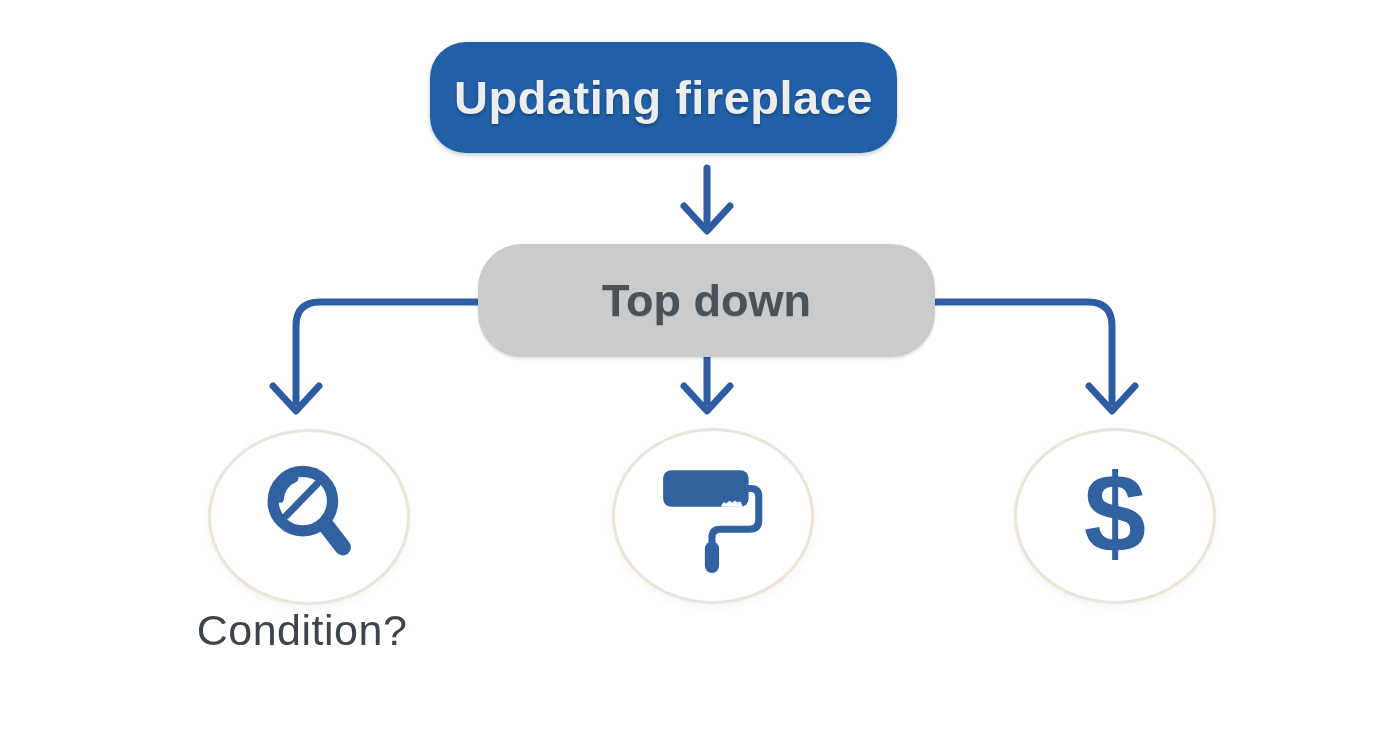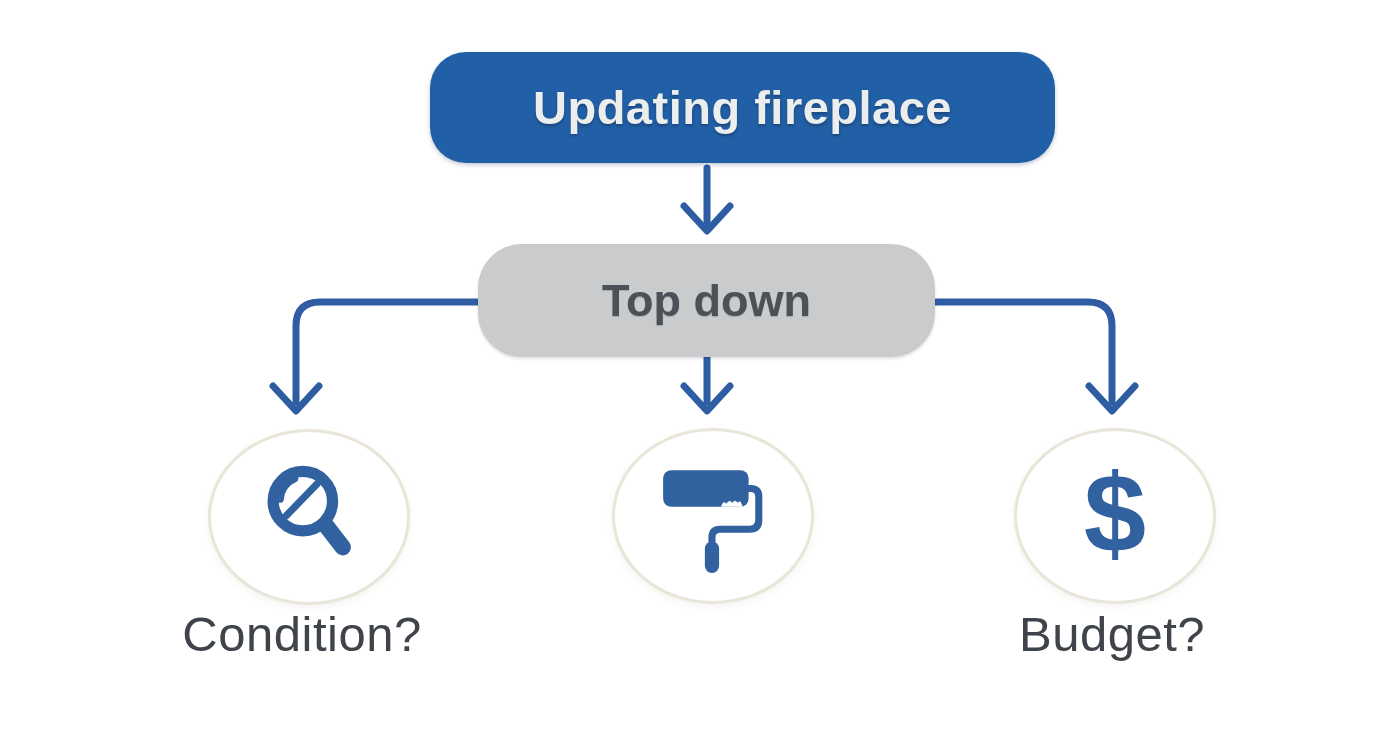--- a/index.html
+++ b/index.html
@@ -29,22 +29,22 @@
     stroke-linejoin: round;
   }
   .node {
     position: absolute;
     display: flex;
     align-items: center;
     justify-content: center;
     box-sizing: border-box;
   }
   .root-box {
-    left: 430px; top: 52px;
-    width: 625px; height: 111px;
+    left: 430px; top: 42px;
+    width: 467px; height: 111px;
     background: var(--root-bg, #2160a6);
     border-radius: 36px;
     box-shadow: 0 2px 4px rgba(20,40,70,0.25);
   }
   .root-box span {
     color: var(--root-text, #eceded);
     font-size: 47px;
     font-weight: bold;
     letter-spacing: 0.5px;
     text-shadow: 0 2px 3px rgba(15,35,70,0.45);
@@ -85,21 +85,21 @@
     font-weight: bold;
     line-height: 1;
     transform: translateY(-2px);
   }
   .leaf-label {
     position: absolute;
     width: 320px;
     top: 606px;
     text-align: center;
     color: var(--label-text, #3f444a);
-    font-size: 49px;
+    font-size: 43px;
     letter-spacing: 0.5px;
   }
   .label-condition { left: 142px; }
   .label-style     { left: 550px; }
   .label-budget    { left: 952px; }
 </style>
 </head>
 <body>
 
 <div class="canvas">
@@ -147,15 +147,14 @@
       <path class="icon-stroke" d="M85 30 h4 q8 0 8 8 v23 q0 9 -9 9 h-29 q-8 0 -8 8 v5" stroke-width="7" stroke-linejoin="round" stroke-linecap="round"></path>
       <rect class="icon-fill" x="44" y="82" width="14" height="31" rx="7"></rect>
     </svg>
   </div>
 
   <div class="circle circle-budget">
     <span class="dollar-glyph">$</span>
   </div>
 
   <div class="leaf-label label-condition">Condition?</div>
-  <div class="leaf-label label-budget">Budget?</div>
 
 </div>
 
 </body></html>

